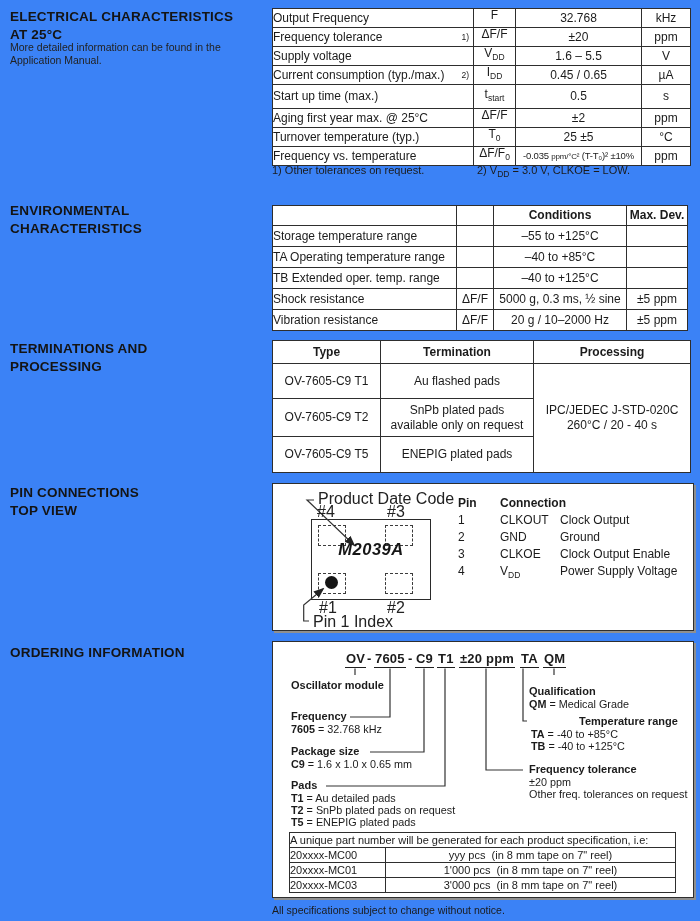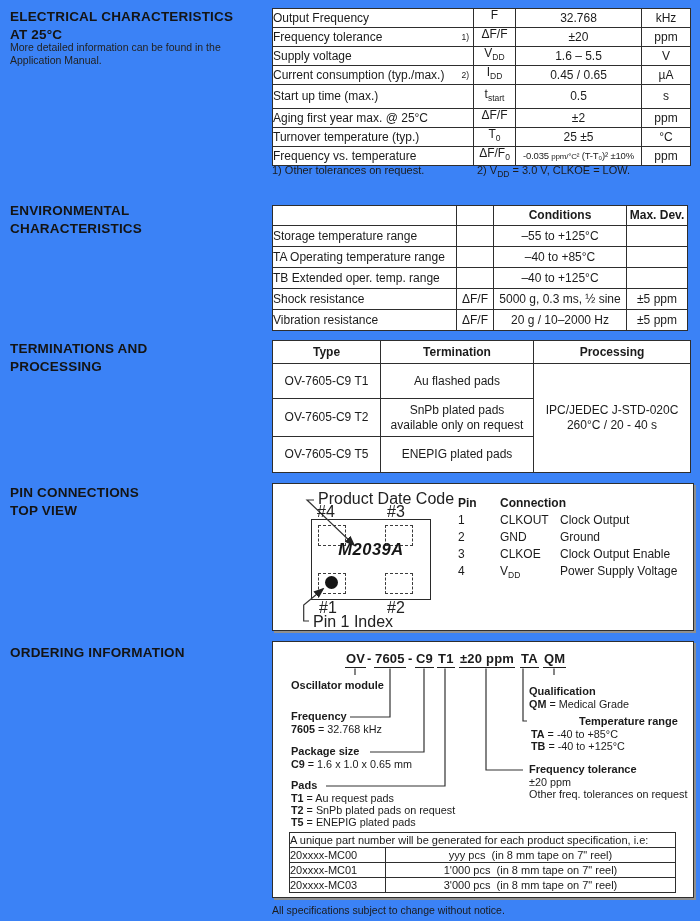--- a/index.html
+++ b/index.html
@@ -278,21 +278,21 @@
     <span class="seg" style="left:186px;">±20 ppm</span>
     <span class="seg" style="left:247px;">TA</span>
     <span class="seg" style="left:270px;">QM</span>
 
     <div class="ol-title" style="left:18px;top:38px;">Oscillator module</div>
     <div class="ol-title" style="left:18px;top:69px;">Frequency</div>
     <div class="ol-line" style="left:18px;top:82px;"><span class="b">7605</span> <span>= 32.768 kHz</span></div>
     <div class="ol-title" style="left:18px;top:104px;">Package size</div>
     <div class="ol-line" style="left:18px;top:117px;"><span class="b">C9</span> <span>= 1.6 x 1.0 x 0.65 mm</span></div>
     <div class="ol-title" style="left:18px;top:138px;">Pads</div>
-    <div class="ol-line" style="left:18px;top:151px;"><span class="b">T1</span> <span>= Au request pads</span></div>
+    <div class="ol-line" style="left:18px;top:151px;"><span class="b">T1</span> <span>= Au detailed pads</span></div>
     <div class="ol-line" style="left:18px;top:163px;"><span class="b">T2</span> <span>= SnPb plated pads on request</span></div>
     <div class="ol-line" style="left:18px;top:175px;"><span class="b">T5</span> <span>= ENEPIG plated pads</span></div>
 
     <div class="ol-title" style="left:256px;top:44px;">Qualification</div>
     <div class="ol-line" style="left:256px;top:57px;"><span class="b">QM</span> <span>= Medical Grade</span></div>
     <div class="ol-title" style="left:258px;top:74px;margin-left:48px;">Temperature range</div>
     <div class="ol-line" style="left:258px;top:87px;"><span class="b">TA</span> <span>= -40 to +85°C</span></div>
     <div class="ol-line" style="left:258px;top:99px;"><span class="b">TB</span> <span>= -40 to +125°C</span></div>
     <div class="ol-title" style="left:256px;top:122px;">Frequency tolerance</div>
     <div class="ol-line" style="left:256px;top:135px;">±20 ppm</div>

